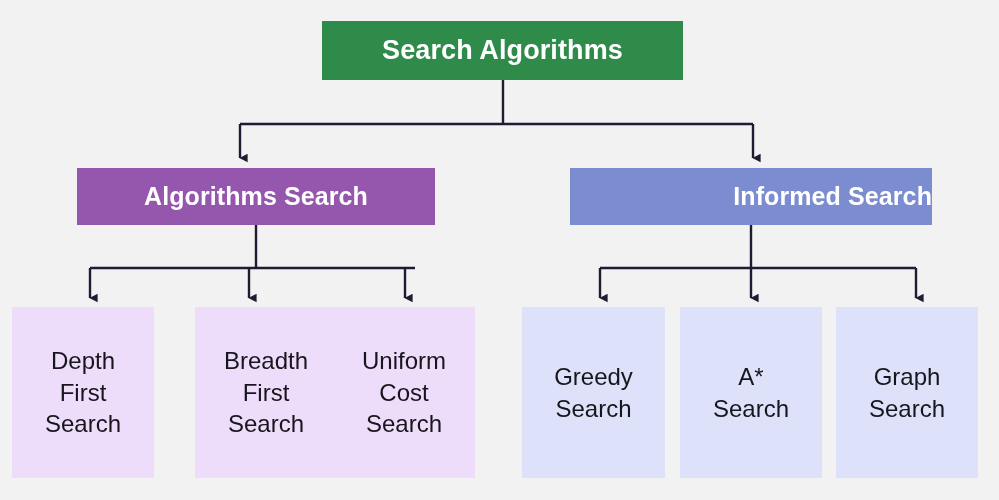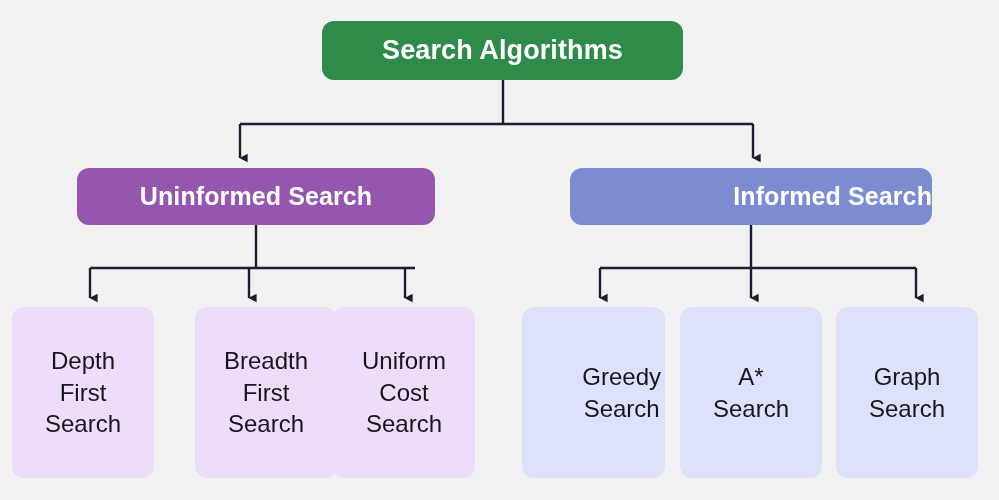--- a/index.html
+++ b/index.html
@@ -26,21 +26,20 @@
     pointer-events: none;
   }
   .node {
     position: absolute;
     box-sizing: border-box;
     display: flex;
     align-items: center;
     justify-content: center;
     text-align: center;
     z-index: 2;
-    border-radius: 12px;
   }
   .node-root {
     left: 322px;
     top: 21px;
     width: 361px;
     height: 59px;
     background: #2e8b49;
     color: #ffffff;
     font-size: 27px;
     font-weight: 600;
@@ -109,37 +108,37 @@
     <path d="M600,268 L600,298" stroke="#1e1b33" stroke-width="2.4" fill="none" marker-end="url(#arrowhead)"></path>
     <path d="M751,268 L751,298" stroke="#1e1b33" stroke-width="2.4" fill="none" marker-end="url(#arrowhead)"></path>
     <path d="M916,268 L916,298" stroke="#1e1b33" stroke-width="2.4" fill="none" marker-end="url(#arrowhead)"></path>
   </svg>
 
   <div class="node node-root">
     <span>Search Algorithms</span>
   </div>
 
   <div class="node node-l2 node-uninformed">
-    <span>Uninformed Search</span>
+    <span>Algorithms Search</span>
   </div>
   <div class="node node-l2 node-informed">
     <span>Informed Search</span>
   </div>
 
   <div class="node node-leaf leaf-purple" style="left:12px;width:142px;">
     <span class="leaf-label">Depth<br>First<br>Search</span>
   </div>
   <div class="node node-leaf leaf-purple" style="left:178px;width:142px;margin-left:17px;">
     <span class="leaf-label">Breadth<br>First<br>Search</span>
   </div>
   <div class="node node-leaf leaf-purple" style="left:333px;width:142px;">
     <span class="leaf-label">Uniform<br>Cost<br>Search</span>
   </div>
 
-  <div class="node node-leaf leaf-blue" style="left:522px;width:143px;justify-content:flex-end;">
+  <div class="node node-leaf leaf-blue" style="left:522px;width:143px;">
     <span class="leaf-label">Greedy<br>Search</span>
   </div>
   <div class="node node-leaf leaf-blue" style="left:680px;width:142px;">
     <span class="leaf-label">A*<br>Search</span>
   </div>
   <div class="node node-leaf leaf-blue" style="left:836px;width:142px;">
     <span class="leaf-label">Graph<br>Search</span>
   </div>
 
 </div>

